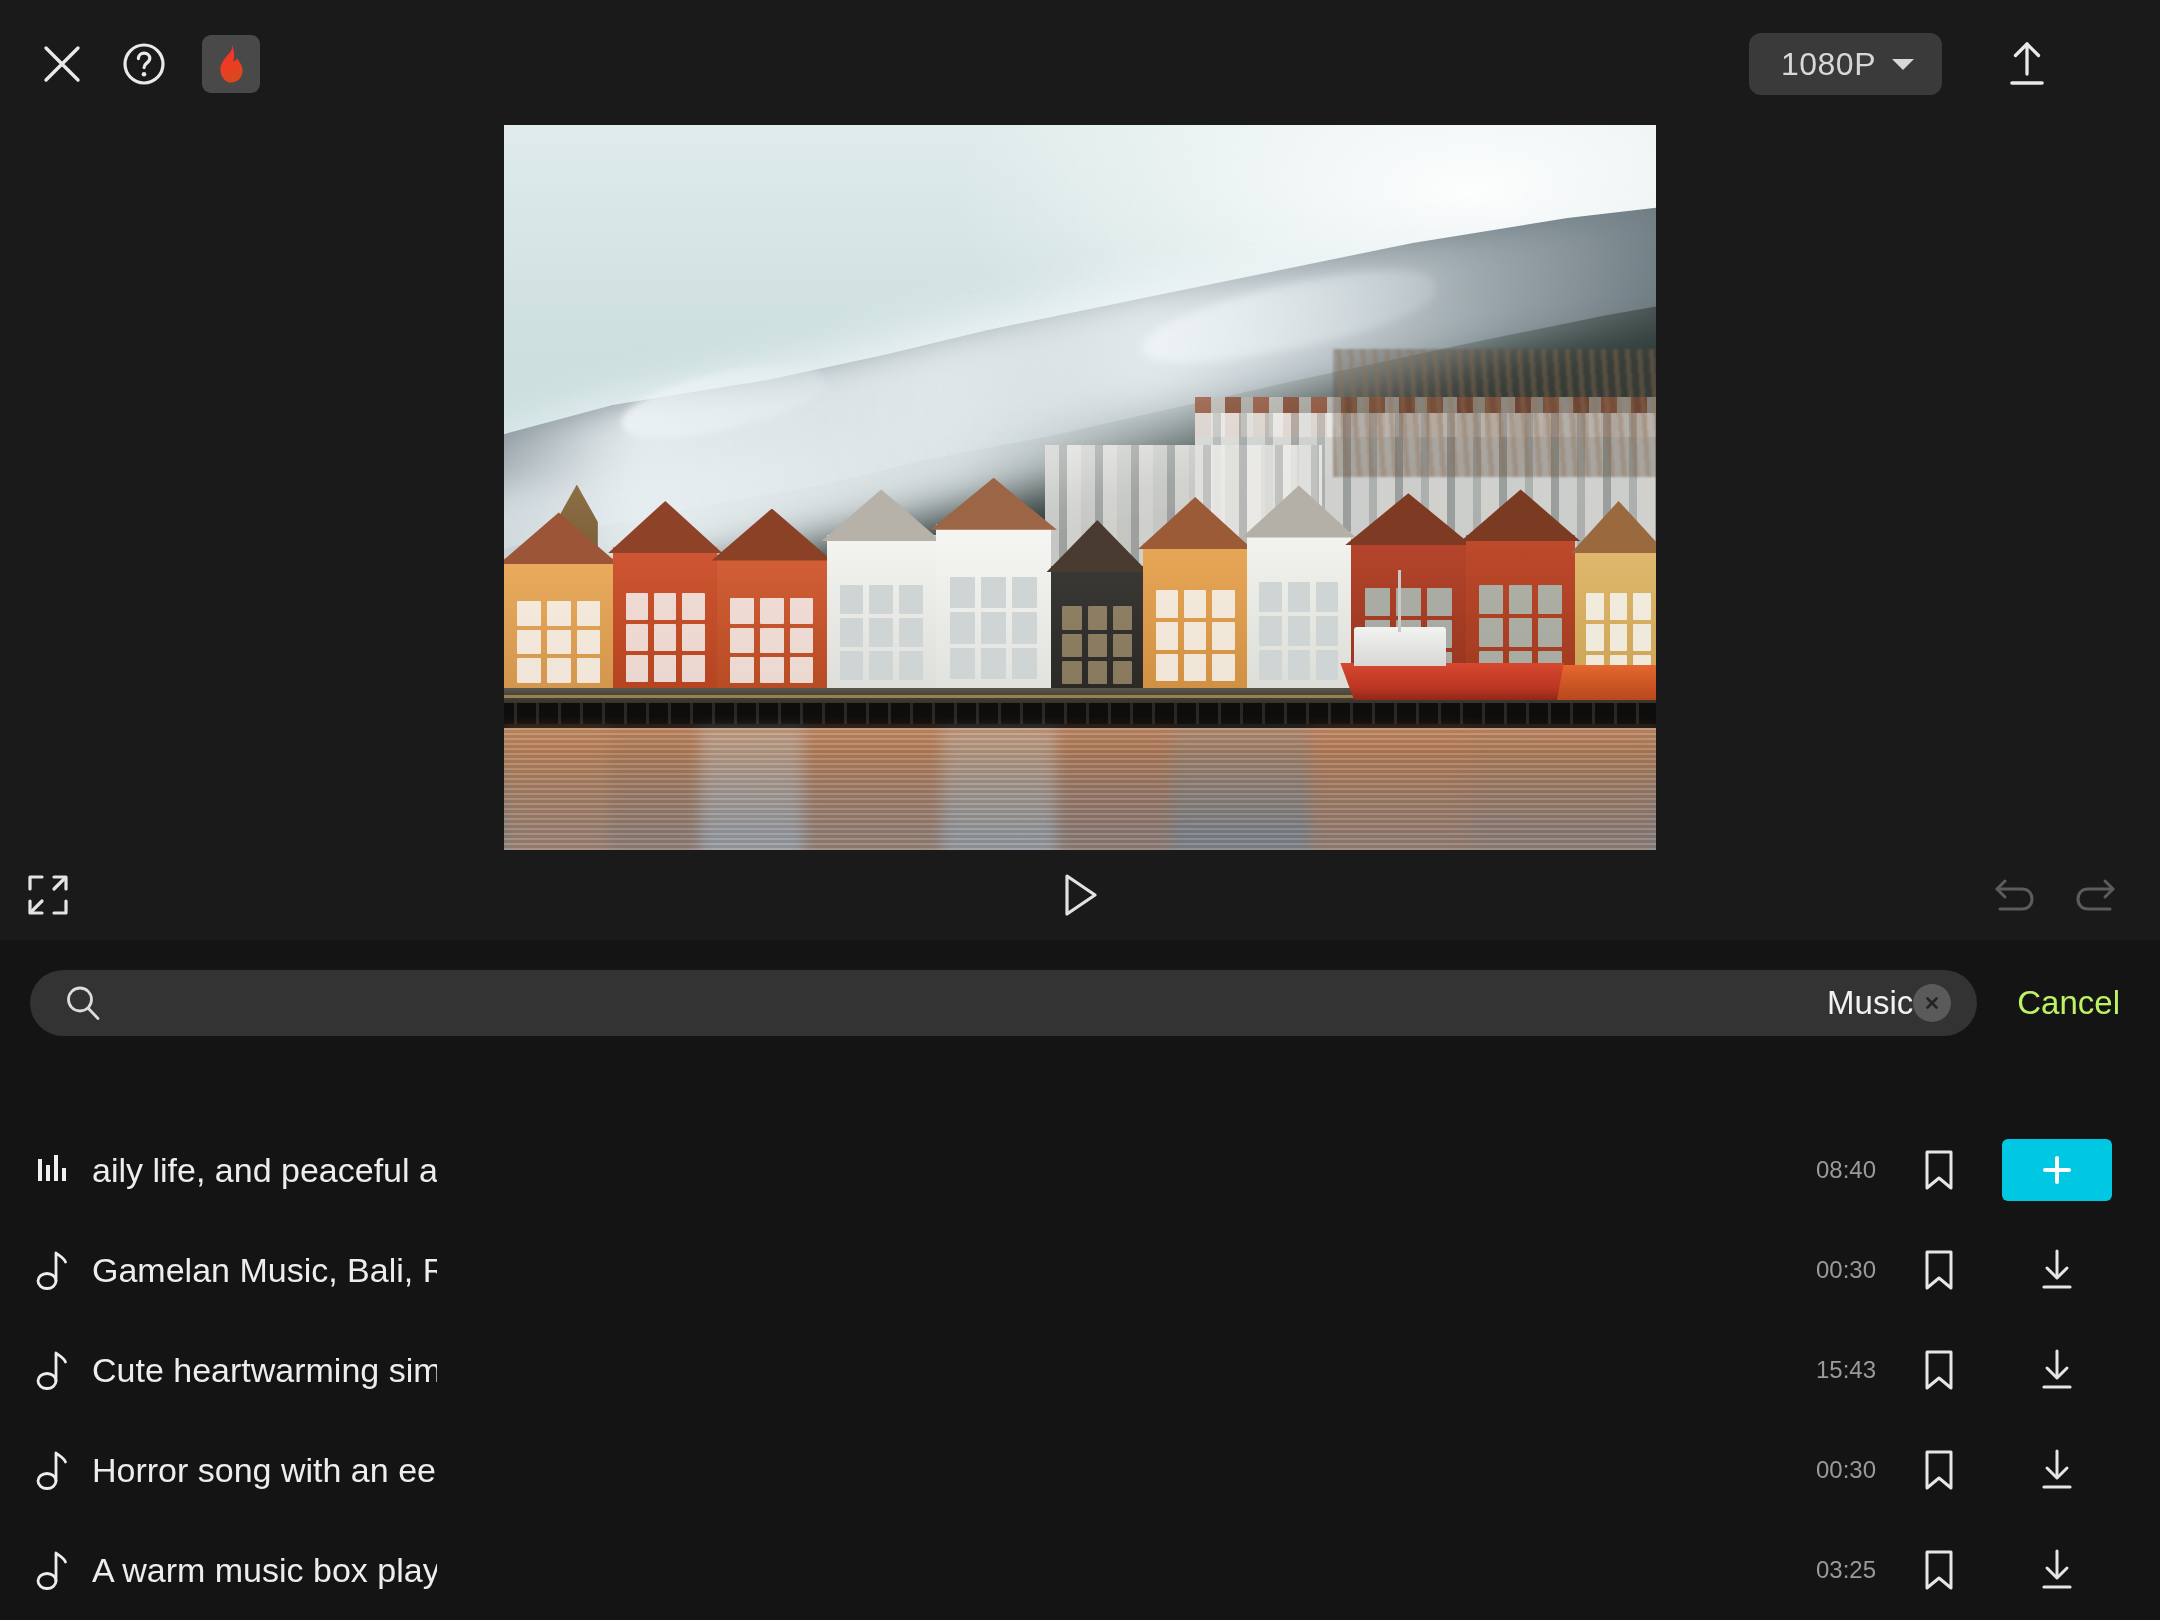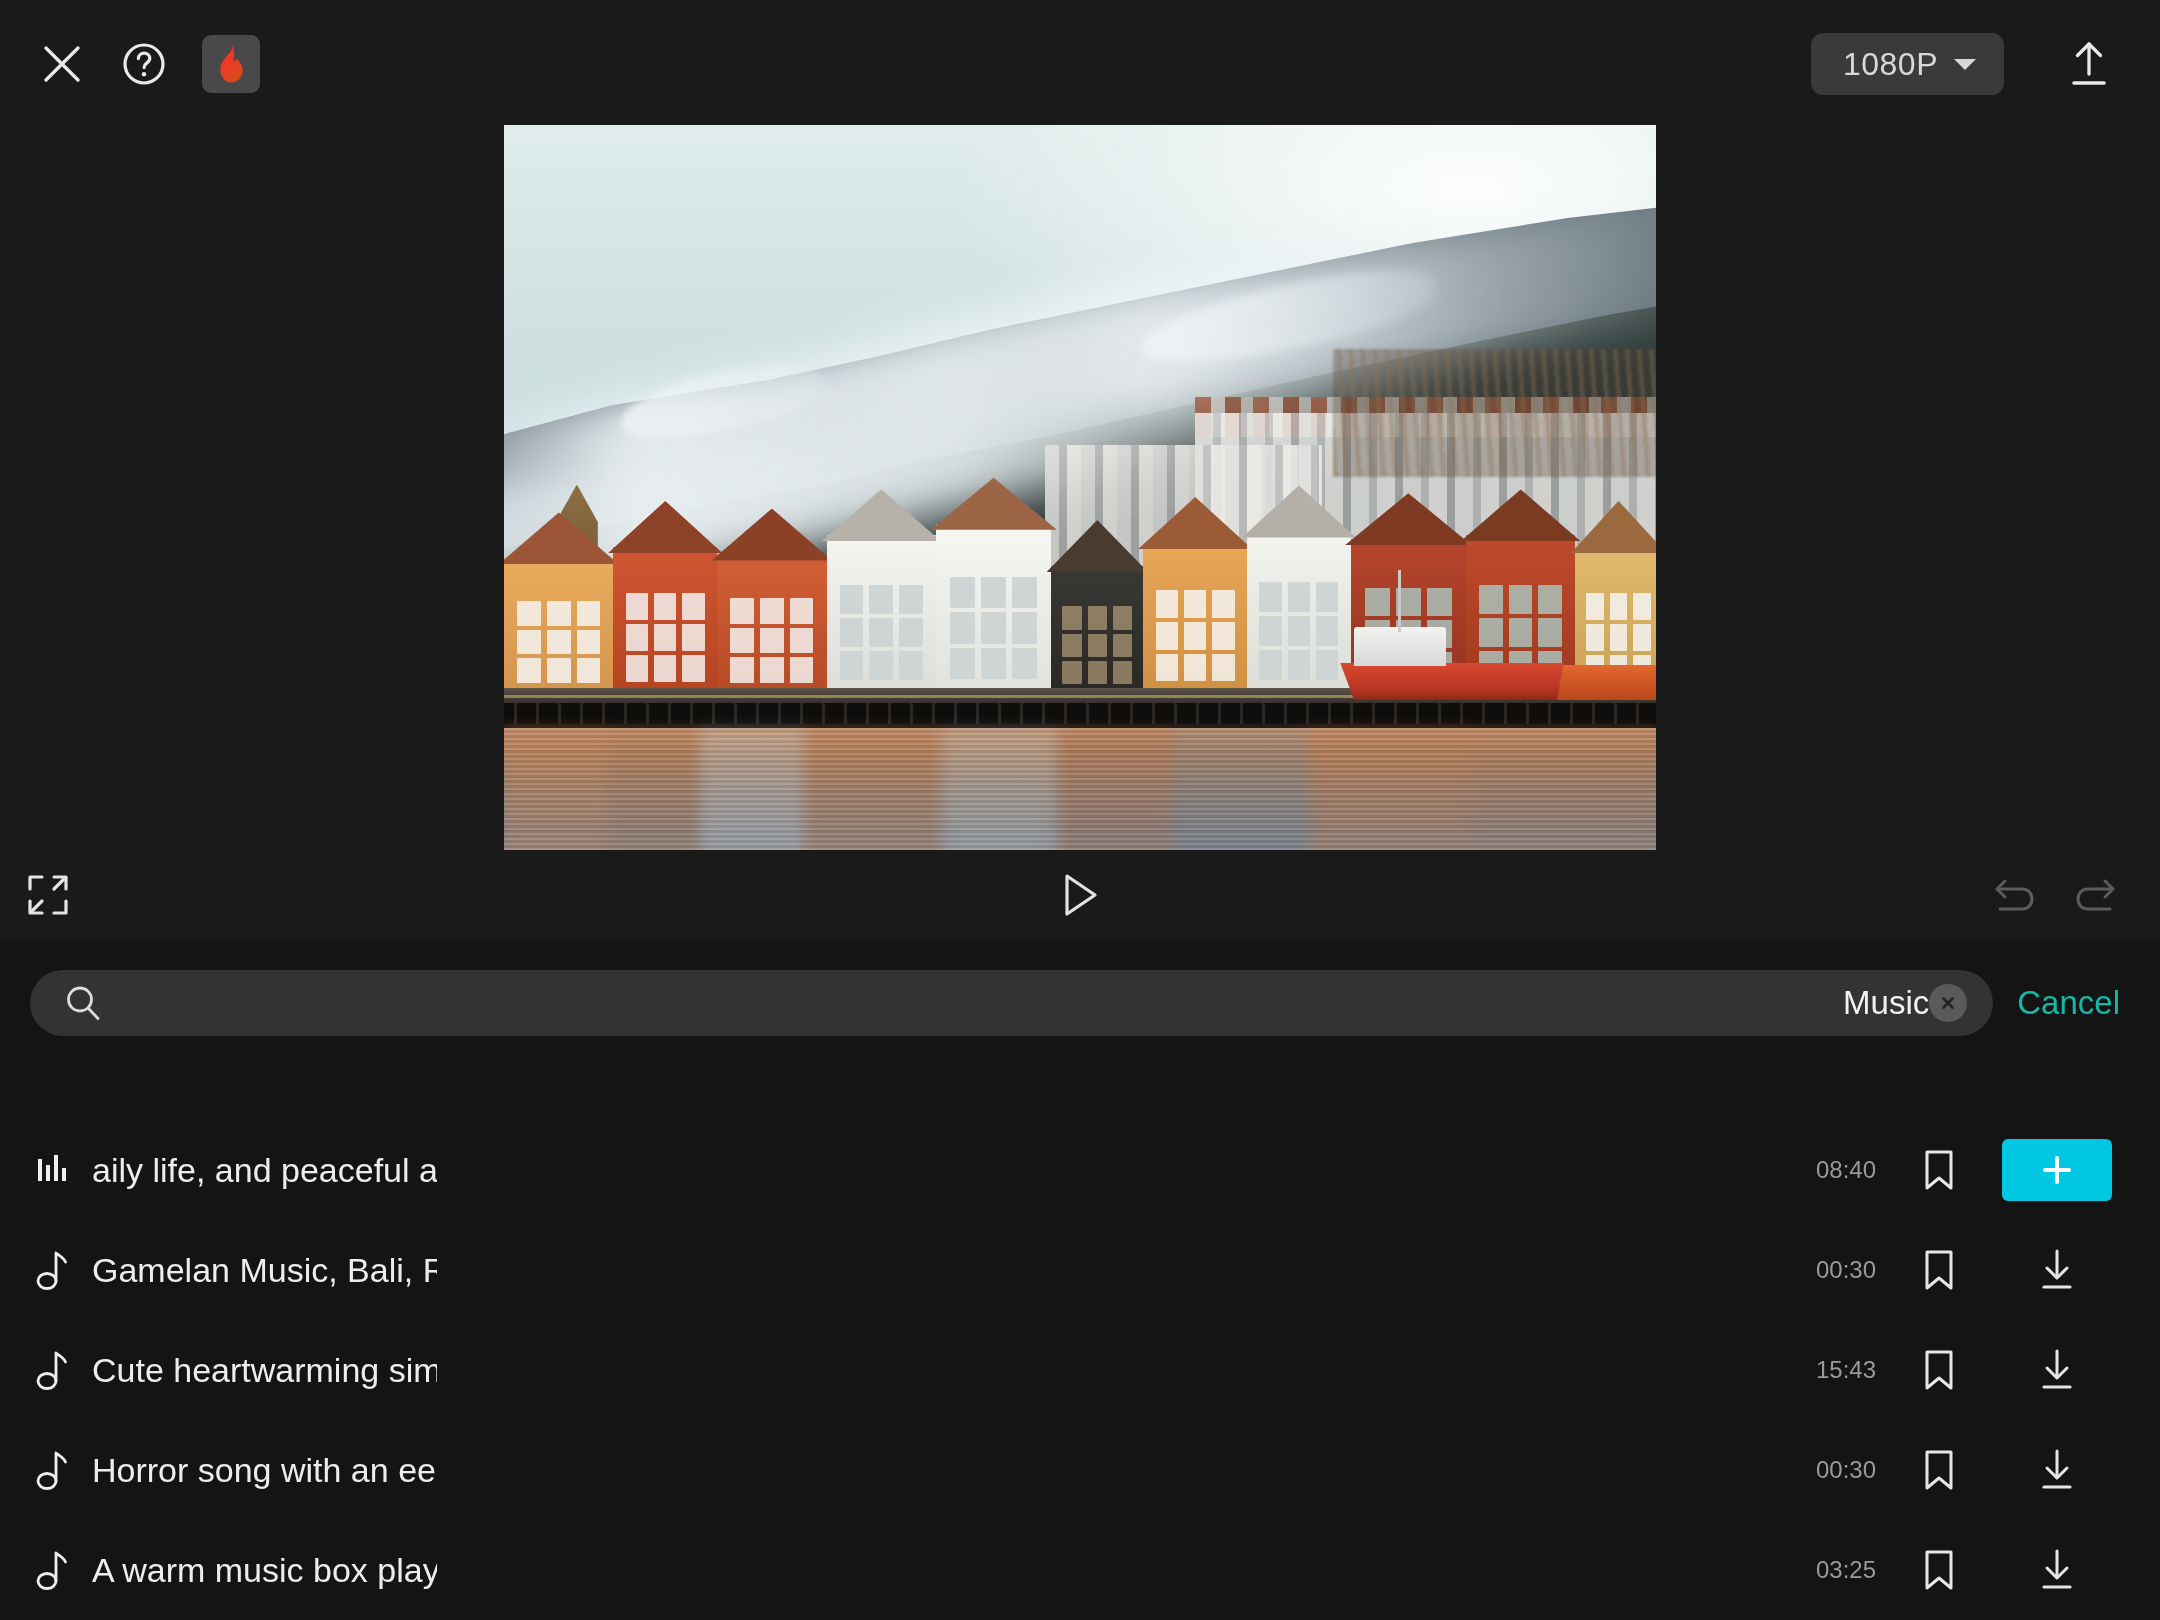--- a/index.html
+++ b/index.html
@@ -25,21 +25,21 @@
     background: #1a1a1a;
     display: flex; align-items: center;
   }
   .topbar-left {
     display: flex; align-items: center; gap: 34px;
     padding-left: 38px;
   }
   .topbar-right {
     margin-left: auto;
     display: flex; align-items: center; gap: 62px;
-    padding-right: 48px;
+    padding-right: 110px;
   }
   .icon-btn {
     display: flex; align-items: center; justify-content: center;
     background: none; border: none; cursor: pointer;
   }
   .close-icon { width: 48px; height: 48px; }
   .help-icon  { width: 48px; height: 48px; }
   .flame-btn {
     width: 58px; height: 58px;
     background: #494949;
@@ -287,22 +287,22 @@
     white-space: nowrap; overflow: hidden; text-align: right;
   }
   .clear-btn {
     width: 38px; height: 38px; flex: 0 0 38px;
     background: #5a5a5a; border-radius: 50%;
     display: flex; align-items: center; justify-content: center;
     cursor: pointer;
   }
   .cancel-btn {
     flex: 0 0 auto;
-    color: #14b8a6; font-size: 33px;
-    padding: 0 40px 0 24px;
+    color: #bef264; font-size: 33px;
+    padding: 0 40px 0 40px;
     cursor: pointer;
   }
 
   
   .results { padding-top: 52px; }
   .result-row {
     position: relative;
     height: 100px;
     display: flex; align-items: center;
     padding: 0 48px 0 36px;

